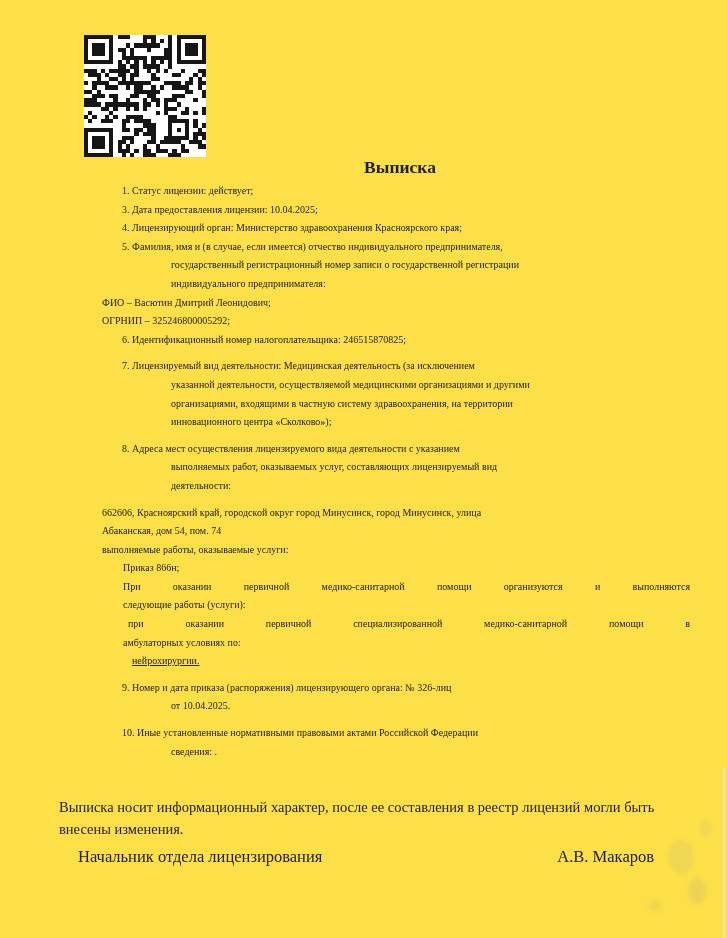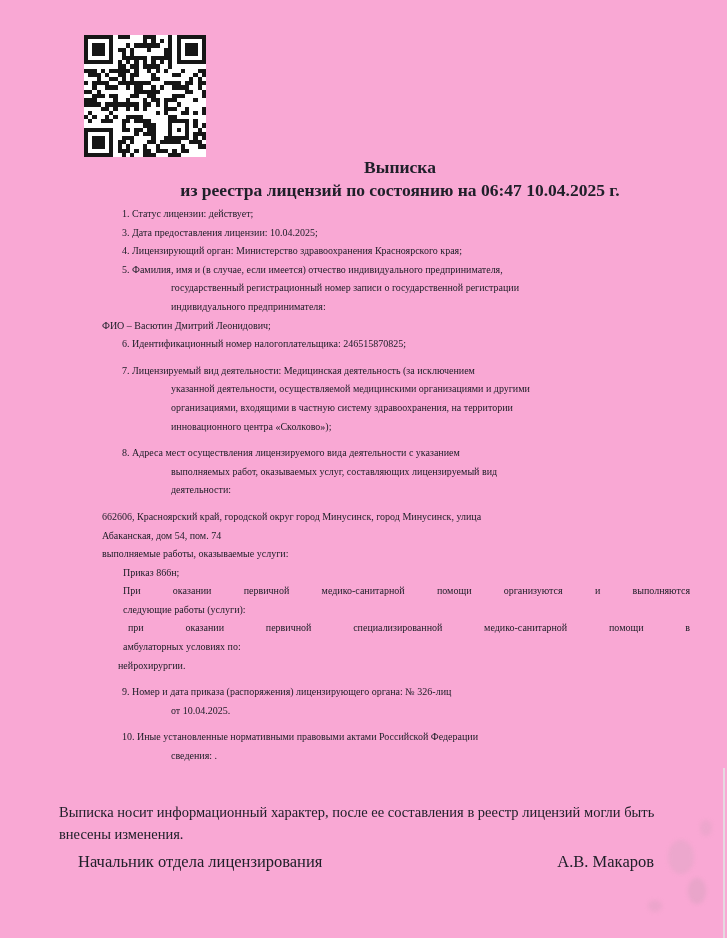--- a/index.html
+++ b/index.html
@@ -1,39 +1,39 @@
 <!DOCTYPE html>
 <html style="--text-color: #20202a;"><head>
 <meta charset="utf-8">
 <style>
   html,body{margin:0;padding:0;background:#ffffff;}
   .page{
     position:relative;
     width:727px;height:938px;
-    background:#f9a8d4;
+    background:#fde047;
     overflow:hidden;
     font-family:"Liberation Serif","DejaVu Serif",serif;
     color:var(--text-color,#20202a);
   }
   
   .qr{position:absolute;left:84px;top:34px;width:122px;height:124px;}
   
   .title-wrap{padding-top:156px;margin-left:110px;width:580px;text-align:center;}
   .doc-title{font-size:17.5px;font-weight:bold;line-height:23px;}
   .doc-subtitle{font-size:17.5px;font-weight:bold;line-height:23px;}
   
   .doc-body{margin-top:3px;padding:0 37px 0 78px;font-size:10px;line-height:18.6px;}
   .line{white-space:nowrap;}
   .line.just{white-space:normal;text-align:justify;text-align-last:justify;}
   .ind-numbered{margin-left:44px;}
   .ind-continuation{margin-left:93px;}
   .ind-flush{margin-left:24px;}
   .ind-work{margin-left:45px;}
   .ind-spec{margin-left:50px;}
-  .ind-sub{margin-left:40px;}
+  .ind-sub{margin-left:54px;text-decoration:underline;}
   .para{margin-top:8px;}
   
   .footer-note{margin-top:35px;padding-left:59px;font-size:14.5px;line-height:22px;}
   .footer-note .line{white-space:nowrap;}
   
   .sign-row{
     margin-top:5px;margin-left:78px;width:576px;
     display:flex;justify-content:space-between;align-items:baseline;
     font-size:16.5px;line-height:24px;gap:44px;
   }
@@ -457,31 +457,31 @@
         <rect x="15" y="28" width="1" height="1" fill="#161616"></rect>
         <rect x="16" y="28" width="1" height="1" fill="#161616"></rect>
         <rect x="20" y="28" width="1" height="1" fill="#161616"></rect>
         <rect x="21" y="28" width="1" height="1" fill="#161616"></rect>
         <rect x="22" y="28" width="1" height="1" fill="#161616"></rect>
       </svg>
   </div>
 
   <div class="title-wrap">
     <div class="doc-title">Выписка</div>
-    <div class="doc-subtitle">из реестра лицензий по состоянию на 06:47 10.04.2025 г.</div>
   </div>
 
   <div class="doc-body">
       <div class="line ind-numbered">1. Статус лицензии: действует;</div>
       <div class="line ind-numbered">3. Дата предоставления лицензии: 10.04.2025;</div>
       <div class="line ind-numbered">4. Лицензирующий орган: Министерство здравоохранения Красноярского края;</div>
       <div class="line ind-numbered">5. Фамилия, имя и (в случае, если имеется) отчество индивидуального предпринимателя,</div>
       <div class="line ind-continuation">государственный регистрационный номер записи о государственной регистрации</div>
       <div class="line ind-continuation">индивидуального предпринимателя:</div>
       <div class="line ind-flush">ФИО – Васютин Дмитрий Леонидович;</div>
+      <div class="line ind-flush">ОГРНИП – 325246800005292;</div>
       <div class="line ind-numbered">6. Идентификационный номер налогоплательщика: 246515870825;</div>
       <div class="line ind-numbered para">7. Лицензируемый вид деятельности: Медицинская деятельность (за исключением</div>
       <div class="line ind-continuation">указанной деятельности, осуществляемой медицинскими организациями и другими</div>
       <div class="line ind-continuation">организациями, входящими в частную систему здравоохранения, на территории</div>
       <div class="line ind-continuation">инновационного центра «Сколково»);</div>
       <div class="line ind-numbered para">8. Адреса мест осуществления лицензируемого вида деятельности с указанием</div>
       <div class="line ind-continuation">выполняемых работ, оказываемых услуг, составляющих лицензируемый вид</div>
       <div class="line ind-continuation">деятельности:</div>
       <div class="line ind-flush para">662606, Красноярский край, городской округ город Минусинск, город Минусинск, улица</div>
       <div class="line ind-flush">Абаканская, дом 54, пом. 74</div>

